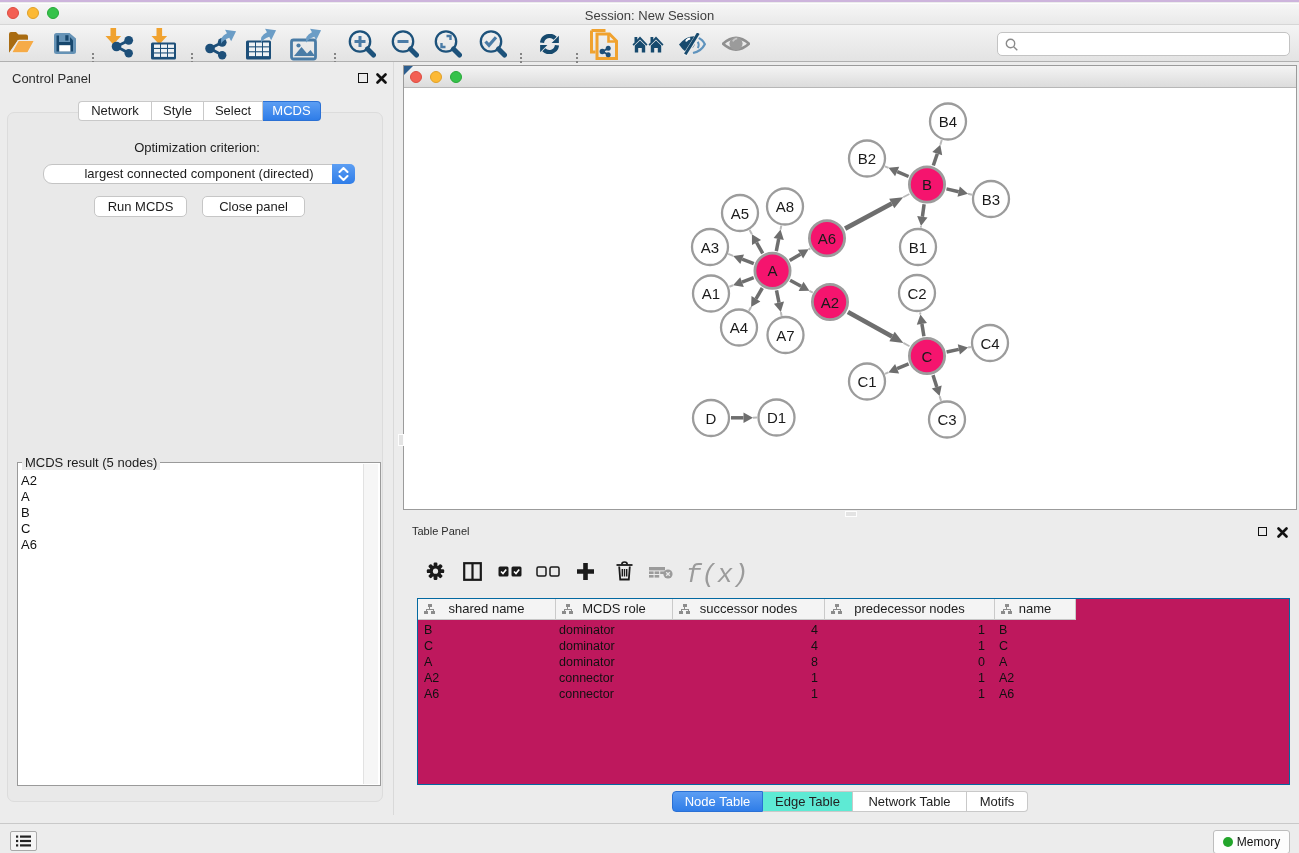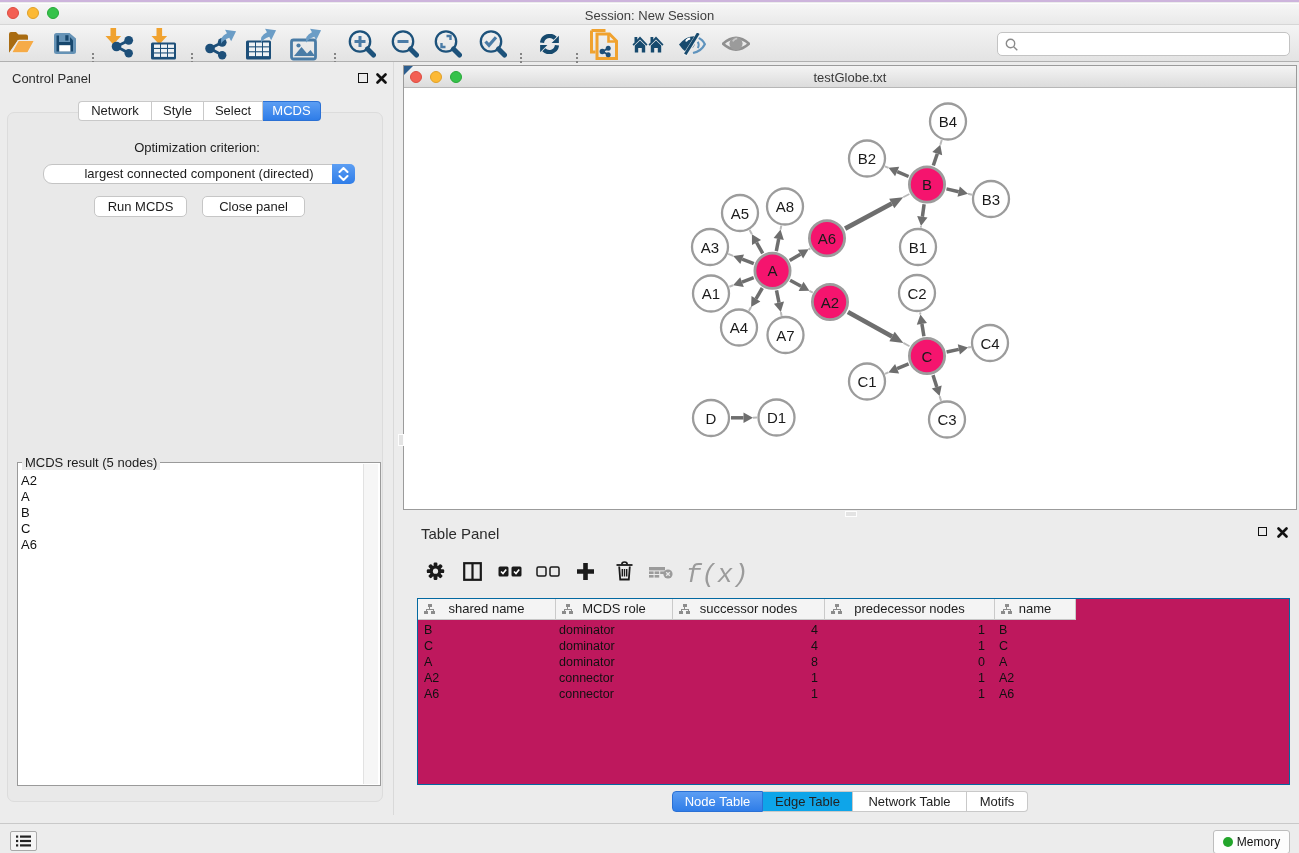--- a/index.html
+++ b/index.html
@@ -229,21 +229,20 @@
   <div class="abs" style="left:363px;top:402px;width:15px;height:320px;background:#f6f6f6;border-left:1px solid #e2e2e2"></div>
   <div class="abs" style="left:22px;top:393px;background:#e9e9e9;padding:0 3px;font-size:13px;color:#1c1c1c">MCDS result (5 nodes)</div>
   <div class="abs" style="left:21px;top:411px;font-size:13px;line-height:16px;color:#111">A2<br>A<br>B<br>C<br>A6</div>
 </div>
 
 <div class="abs" id="netwin" style="left:403px;top:65px;width:894px;height:445px;border:1px solid #9b9b9b;background:#fff">
   <div class="abs" style="left:0;top:0;width:892px;height:22px;background:linear-gradient(#f4f4f4,#dcdcdc);border-bottom:1px solid #b7b7b7">
     <div class="tl" style="left:6px;top:5px;background:#f35f53;border:1px solid #dd4c40"></div>
     <div class="tl" style="left:26px;top:5px;background:#fcb935;border:1px solid #e0a028"></div>
     <div class="tl" style="left:46px;top:5px;background:#36c24b;border:1px solid #27a838"></div>
-    <div class="abs" style="left:0;width:892px;top:4px;text-align:center;color:#3a3a3a;font-size:13px">testGlobe.txt</div>
   </div>
   <svg class="abs" style="left:0;top:0" width="9" height="9" viewBox="0 0 9 9">
       <path d="M0 0 h9 L0 9 z" fill="#2d5e8f"></path>
     </svg>
   <svg class="abs" style="right:2px;bottom:2px" width="12" height="12" viewBox="0 0 12 12">
       <path d="M11 1 L1 11 M11 5 L5 11 M11 9 L9 11" stroke="#9f9f9f" stroke-width="1"></path>
     </svg>
   <div class="abs" id="graphwrap" style="left:0;top:23px;width:892px;height:420px;background:#fff;overflow:hidden">
     <svg width="893" height="421" viewBox="404 88 893 421" style="position:absolute;left:0;top:0;will-change:transform;font-family:'Liberation Sans',sans-serif">
 <line x1="751.9" y1="233.2" x2="749.6" y2="229.0" stroke="#b9b9b9" stroke-width="2"></line>
@@ -347,21 +346,21 @@
 <text x="776.5" y="422.0" text-anchor="middle" font-size="15" fill="#1a1a1a">D1</text>
 </svg>
 
   </div>
 </div>
 
 <div class="abs" style="left:398px;top:434px;width:6px;height:12px;background:#e3e3e3;border:1.5px solid #fdfdfd"></div>
 <div class="abs" style="left:845px;top:511px;width:12px;height:6px;background:#e3e3e3;border:1.5px solid #fdfdfd"></div>
 
 <div class="abs" id="tpanel" style="left:395px;top:515px;width:904px;height:300px">
-  <div class="abs" style="left:26px;top:10px;font-size:15px;color:#2c2c2c">Table Panel</div>
+  <div class="abs" style="left:17px;top:10px;font-size:11px;color:#2c2c2c">Table Panel</div>
   <div class="abs" style="left:863px;top:12px;width:9px;height:9px;border:1.5px solid #111"></div>
   <svg class="abs" style="left:882px;top:12px" width="11" height="11" viewBox="0 0 11 11">
       <path d="M1.5 1.5 L9.5 9.5 M9.5 1.5 L1.5 9.5" stroke="#111" stroke-width="2.6" stroke-linecap="round"></path>
     </svg>
   
   <svg class="abs" style="left:31px;top:47px" width="19" height="19" viewBox="0 0 19 19">
       <g fill="#1a1a1a">
         <rect x="0.8" y="7.3" width="17.4" height="3.8" rx="1.2"></rect>
         <rect x="0.8" y="7.3" width="17.4" height="3.8" rx="1.2" transform="rotate(45 9.5 9.2)"></rect>
         <rect x="0.8" y="7.3" width="17.4" height="3.8" rx="1.2" transform="rotate(90 9.5 9.2)"></rect>
@@ -448,21 +447,21 @@
         <span class="c1">A6</span>
         <span class="c2">connector</span>
         <span class="c3">1</span>
         <span class="c4">1</span>
         <span class="c5">A6</span>
       </div>
   </div>
   
   <div class="abs" style="left:277px;top:276px;height:21px;display:flex;font-size:13px;text-align:center">
     <div style="width:91px;background:linear-gradient(#5c9ef3,#2f7de8);color:#fff;border:1px solid #2a70d4;border-radius:4px 0 0 4px;line-height:19px">Node Table</div>
-    <div style="width:90px;background:#0ea5e9;border:1px solid #c9c9c9;border-left:none;line-height:19px">Edge Table</div>
+    <div style="width:90px;background:#5eead4;border:1px solid #c9c9c9;border-left:none;line-height:19px">Edge Table</div>
     <div style="width:114px;background:#fff;border:1px solid #c9c9c9;border-left:none;line-height:19px">Network Table</div>
     <div style="width:61px;background:#fff;border:1px solid #c9c9c9;border-left:none;border-radius:0 4px 4px 0;line-height:19px">Motifs</div>
   </div>
 </div>
 
 <div class="abs" id="statusbar" style="left:0;top:823px;width:1299px;height:32px;background:#ececec;border-top:1px solid #c9c9c9">
   <div class="abs" style="left:10px;top:7px;width:27px;height:20px;background:#f5f5f5;border:1px solid #a9a9a9;border-radius:2px">
    <svg width="15" height="12" viewBox="0 0 15 12" style="position:absolute;left:5px;top:3px">
         <g fill="#222">
           <rect x="0" y="0.5" width="2.2" height="2.2"></rect>

